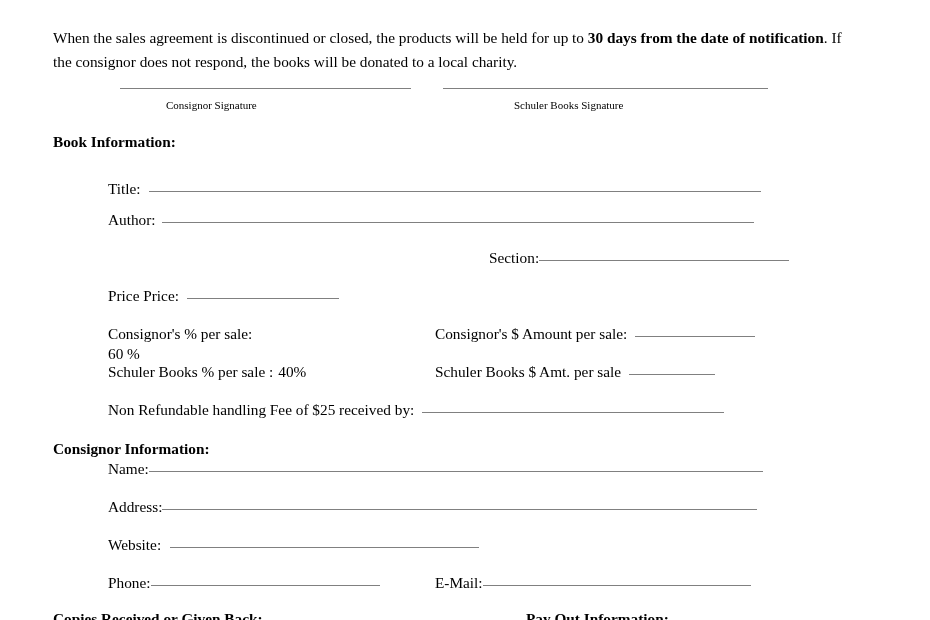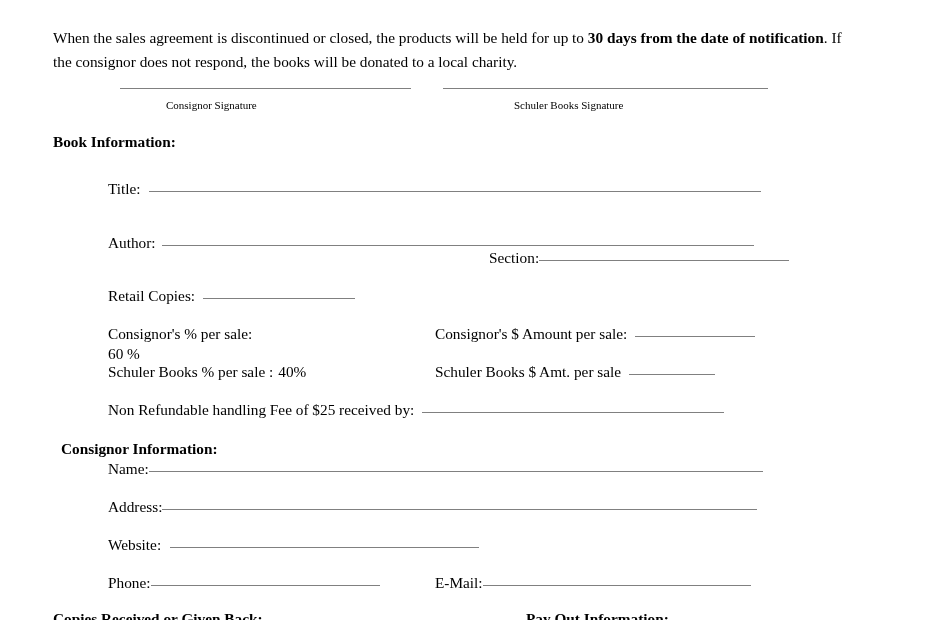--- a/index.html
+++ b/index.html
@@ -55,21 +55,21 @@
   
   .heading {
     position: absolute;
     left: 53px;
     font-weight: bold;
     font-size: 15.3px;
     line-height: 20px;
     white-space: nowrap;
   }
   .heading.book      { top: 132px; }
-  .heading.consignor { top: 439px; margin-left: 8px; }
+  .heading.consignor { top: 439px; }
   .heading.copies    { top: 609px; }
   .heading.payout    { left: 526px; top: 609px; }
 
   
   .row {
     position: absolute;
     font-size: 15.3px;
     line-height: 20px;
     white-space: nowrap;
     display: flex;
@@ -98,34 +98,34 @@
   <div class="sig-label right">Schuler Books Signature</div>
 
   <div class="heading book">Book Information:</div>
 
   <div class="row" style="left:108px; top:172px;margin-top:7px;">
     <span class="lbl">Title:</span>
     <span class="gap" style="width:8px;"></span>
     <span class="fill" style="width:612px;"></span>
   </div>
 
-  <div class="row" style="left:108px; top:210px;margin-top:23px;">
+  <div class="row" style="left:108px; top:210px;">
     <span class="lbl">Author:</span>
     <span class="gap" style="width:6px;"></span>
     <span class="fill" style="width:592px;"></span>
   </div>
 
 
   <div class="row" style="left:489px; top:248px;">
     <span class="lbl">Section:</span>
     <span class="fill" style="width:250px;"></span>
   </div>
 
   <div class="row" style="left:108px; top:286px;">
-    <span class="lbl">Retail Copies:</span>
+    <span class="lbl">Price Price:</span>
     <span class="gap" style="width:8px;"></span>
     <span class="fill" style="width:152px;"></span>
   </div>
 
   <div class="row" style="left:108px; top:324px;flex-direction:column;">
     <span class="lbl">Consignor's % per sale:</span>
     <span class="gap" style="width:5px;"></span>
     <span class="lbl">60 %</span>
   </div>
 

